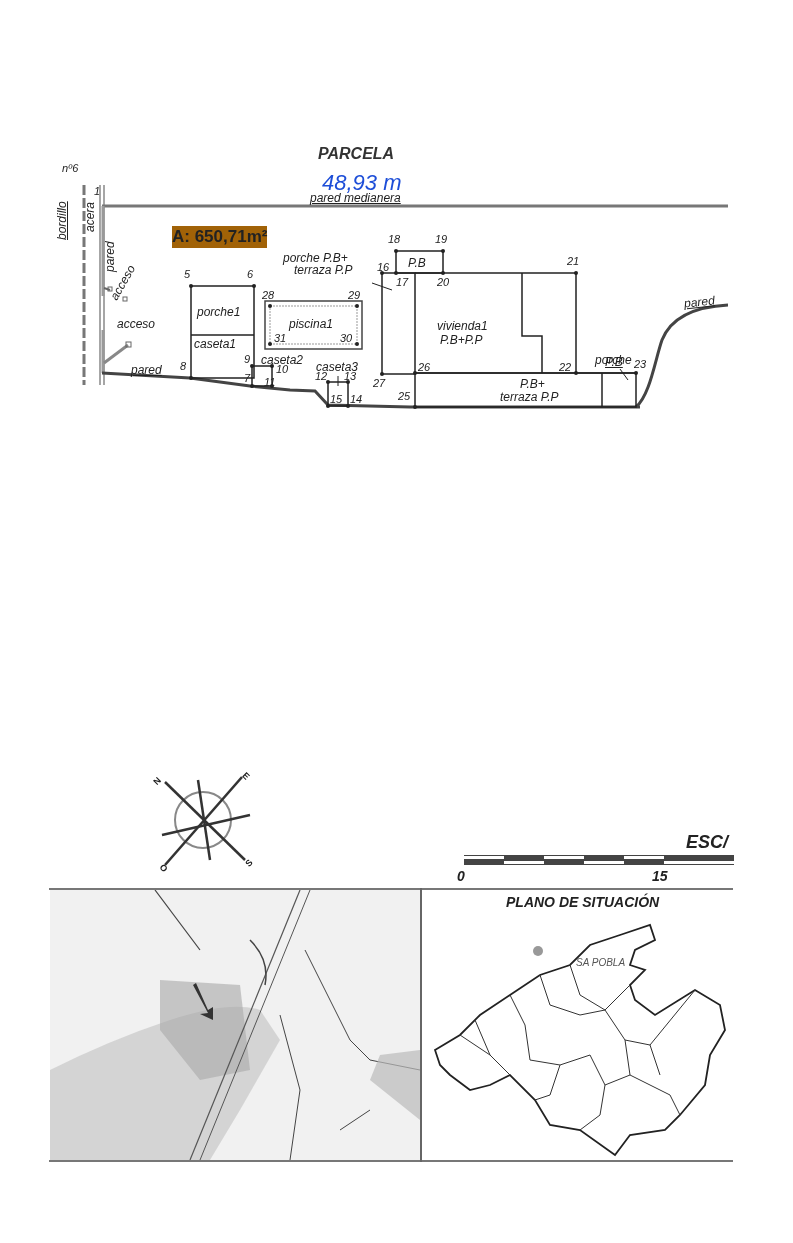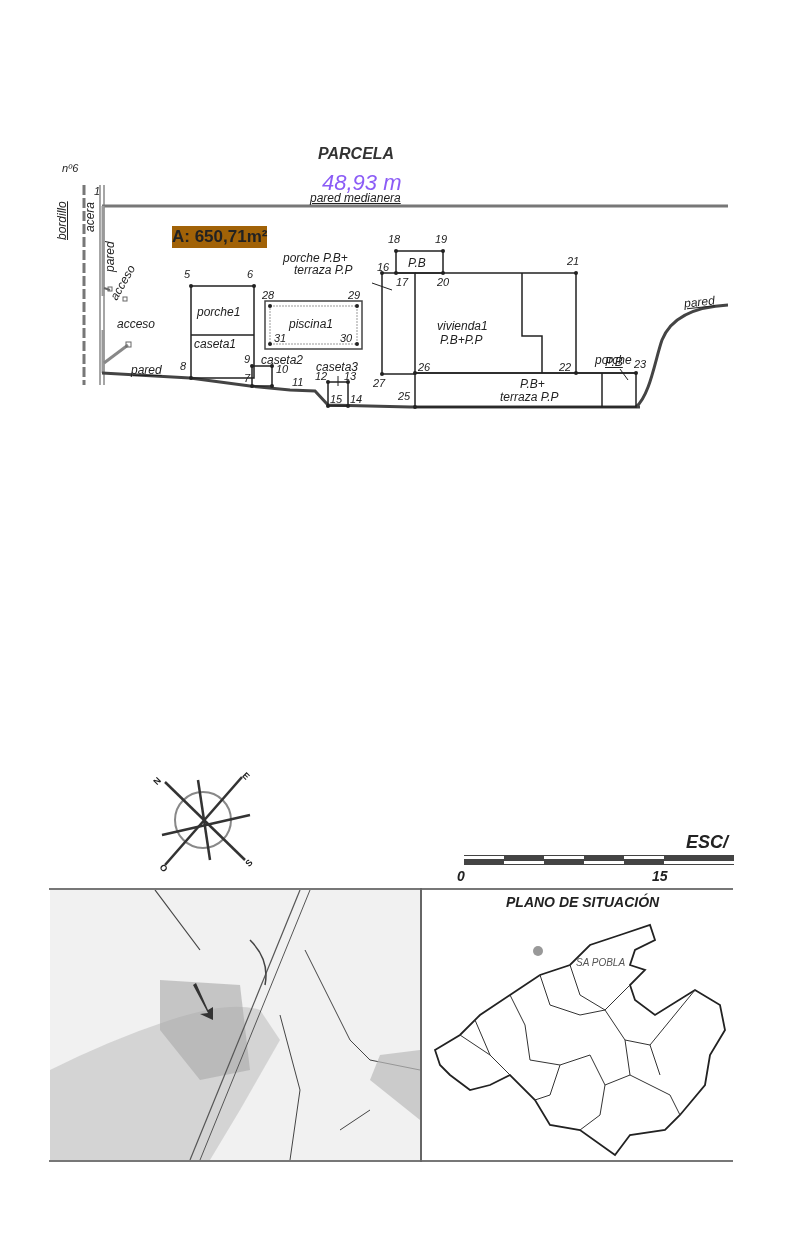--- a/index.html
+++ b/index.html
@@ -4,21 +4,21 @@
 <style>
   html, body { margin:0; padding:0; }
   body { width:793px; height:1243px; background:#fff; position:relative; overflow:hidden;
          font-family:"Liberation Sans", sans-serif; color:#222; }
   .abs { position:absolute; }
   .it { font-style:italic; }
   .lbl { position:absolute; font-style:italic; font-size:12px; color:#222; white-space:nowrap; line-height:1; }
   .num { position:absolute; font-style:italic; font-size:11px; color:#222; line-height:1; }
   svg { position:absolute; left:0; top:0; }
   .title { position:absolute; font-weight:bold; font-style:italic; font-size:16px; color:#333; }
-  .dim { position:absolute; font-style:italic; font-size:22px; color:#8b5cf6; }
+  .dim { position:absolute; font-style:italic; font-size:22px; color:#1d4ed8; }
   .area { position:absolute; font-weight:bold; font-size:17px; color:#222;
           background:#a16207; padding:1px 0; }
   .scale-title { position:absolute; font-weight:bold; font-style:italic; font-size:18px; color:#222; }
   .scale-num { position:absolute; font-weight:bold; font-style:italic; font-size:14px; color:#222; }
   .plano-title { position:absolute; font-weight:bold; font-style:italic; font-size:14px; color:#222; }
   .compass-letter { position:absolute; font-weight:bold; font-size:9px; color:#222; }
 </style>
 </head>
 <body>
 
@@ -127,21 +127,21 @@
   <div class="lbl" style="left:500px;top:391px;">terraza P.P</div>
   <div class="lbl" style="left:595px;top:354px;">porche</div>
   <div class="lbl" style="left:605px;top:356px;text-decoration:underline;">P.B</div>
 
   <div class="num" style="left:184px;top:269px;">5</div>
   <div class="num" style="left:247px;top:269px;">6</div>
   <div class="num" style="left:180px;top:361px;">8</div>
   <div class="num" style="left:244px;top:354px;">9</div>
   <div class="num" style="left:244px;top:373px;">7</div>
   <div class="num" style="left:276px;top:364px;">10</div>
-  <div class="num" style="left:292px;top:377px;">11</div>
+  <div class="num" style="left:264px;top:377px;">11</div>
   <div class="num" style="left:315px;top:371px;">12</div>
   <div class="num" style="left:344px;top:371px;">13</div>
   <div class="num" style="left:330px;top:394px;">15</div>
   <div class="num" style="left:350px;top:394px;">14</div>
   <div class="num" style="left:262px;top:290px;">28</div>
   <div class="num" style="left:348px;top:290px;">29</div>
   <div class="num" style="left:274px;top:333px;">31</div>
   <div class="num" style="left:340px;top:333px;">30</div>
   <div class="num" style="left:388px;top:234px;">18</div>
   <div class="num" style="left:435px;top:234px;">19</div>

